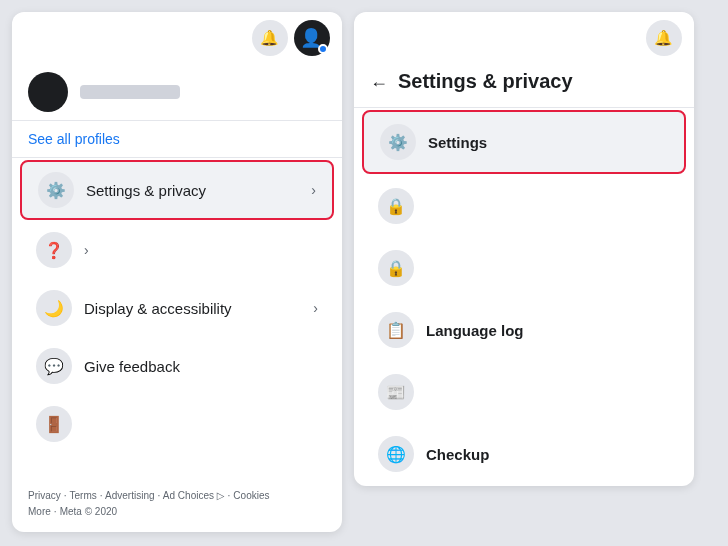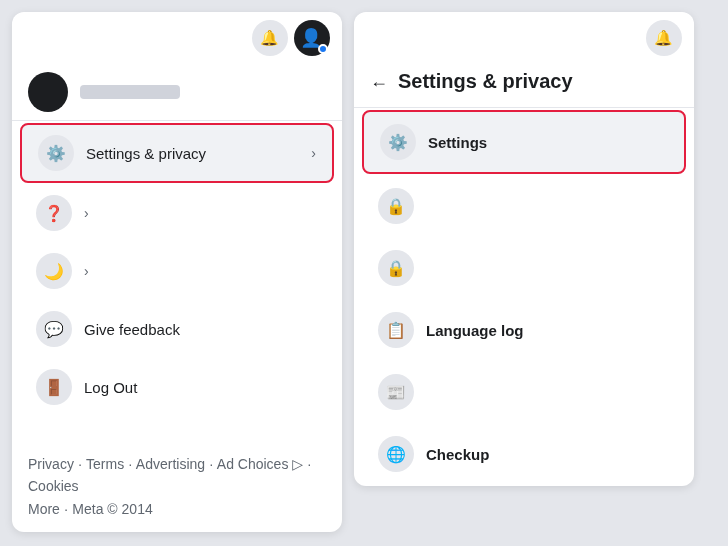--- a/index.html
+++ b/index.html
@@ -95,21 +95,21 @@
       flex: 1;
     }
 
     .chevron {
       color: #606770;
       font-size: 14px;
     }
 
     .left-footer {
       padding: 12px 16px;
-      font-size: 14px;
+      font-size: 10px;
       color: #606770;
       line-height: 1.6;
       position: absolute;
       bottom: 0;
       left: 0;
       right: 0;
     }
 
     
     .right-panel {
@@ -215,52 +215,53 @@
       👤
       <span style="position:absolute; bottom:2px; right:2px; width:10px; height:10px; background:#1877f2; border-radius:50%; border:2px solid #fff;"></span>
     </div>
   </div>
 
   <div class="left-header">
     <div class="avatar-circle"></div>
     <div class="avatar-name-placeholder"></div>
   </div>
 
+  <div class="see-all-profiles">See all profiles</div>
 
   <div>
     <div class="menu-item highlighted">
       <div class="menu-icon-circle">⚙️</div>
       <span class="menu-label">Settings &amp; privacy</span>
       <span class="chevron">›</span>
     </div>
 
     <div class="menu-item">
       <div class="menu-icon-circle">❓</div>
       <span class="chevron">›</span>
     </div>
 
     <div class="menu-item">
       <div class="menu-icon-circle">🌙</div>
+      <span class="menu-label">Display &amp; accessibility</span>
       <span class="chevron">›</span>
     </div>
 
     <div class="menu-item">
       <div class="menu-icon-circle">💬</div>
       <span class="menu-label">Give feedback</span>
     </div>
 
     <div class="menu-item">
       <div class="menu-icon-circle">🚪</div>
-      <span class="menu-label">Log Out</span>
     </div>
   </div>
 
   <div class="left-footer">
     <span>Privacy · Terms · Advertising · Ad Choices ▷ · Cookies</span><br>
-    <span>More · Meta © 2014</span>
+    <span>More · Meta © 2020</span>
   </div>
 </div>
 
 <div class="right-panel">
 
   <div class="top-row-right">
     <div class="notif-btn">🔔</div>
   </div>
 
   <div class="right-header">

